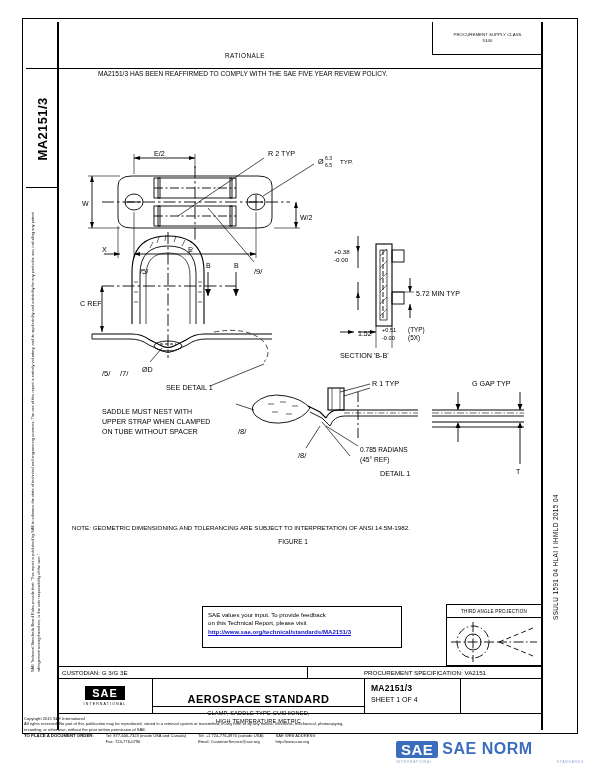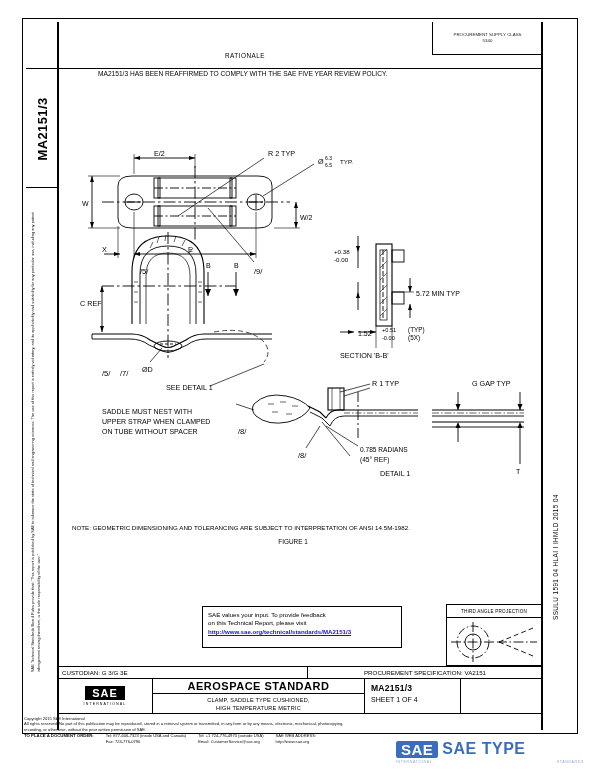--- a/index.html
+++ b/index.html
@@ -77,21 +77,21 @@
              display:flex;align-items:center;padding-left:4px;font-size:6.2px;}
   .cell-proc{flex:1;display:flex;align-items:center;justify-content:center;
              font-size:6.2px;}
 
   .row-title{position:absolute;left:58px;top:679px;width:484px;height:35px;
              border-bottom:1.2px solid #000;box-sizing:border-box;display:flex;}
   .cell-logo{width:95px;border-right:1.2px solid #000;box-sizing:border-box;
              display:flex;align-items:center;justify-content:center;}
   .cell-name{width:212px;border-right:1.2px solid #000;box-sizing:border-box;
              display:flex;flex-direction:column;align-items:center;}
-  .as-title{font-size:11px;font-weight:bold;letter-spacing:.5px;margin-top:1px;
+  .as-title{font-size:11px;font-weight:bold;letter-spacing:.5px;margin-top:14px;
             border-bottom:1.2px solid #000;width:100%;text-align:center;
             padding-bottom:1px;}
   .as-sub{font-size:5.6px;text-align:center;line-height:7.6px;margin-top:3px;
           letter-spacing:.2px;}
   .cell-num{width:96px;border-right:1.2px solid #000;box-sizing:border-box;
             padding:4px 0 0 6px;}
   .num-main{font-size:8.6px;font-weight:bold;letter-spacing:.2px;}
   .num-sheet{font-size:7px;margin-top:3px;}
   .cell-blank{flex:1;}
 
@@ -445,20 +445,20 @@
       </span>
       <span>
         <div>SAE WEB ADDRESS:</div>
         <div>http://www.sae.org</div>
       </span>
     </div>
   </div>
 
   <div class="watermark">
     <span class="wm-badge">SAE</span>
-    <span class="wm-text">SAE TYPE</span>
+    <span class="wm-text">SAE NORM</span>
   </div>
   <div class="wm-sub">
     <span>INTERNATIONAL</span>
     <span>STANDARDS</span>
   </div>
 
 </div>
 
 </body></html>

